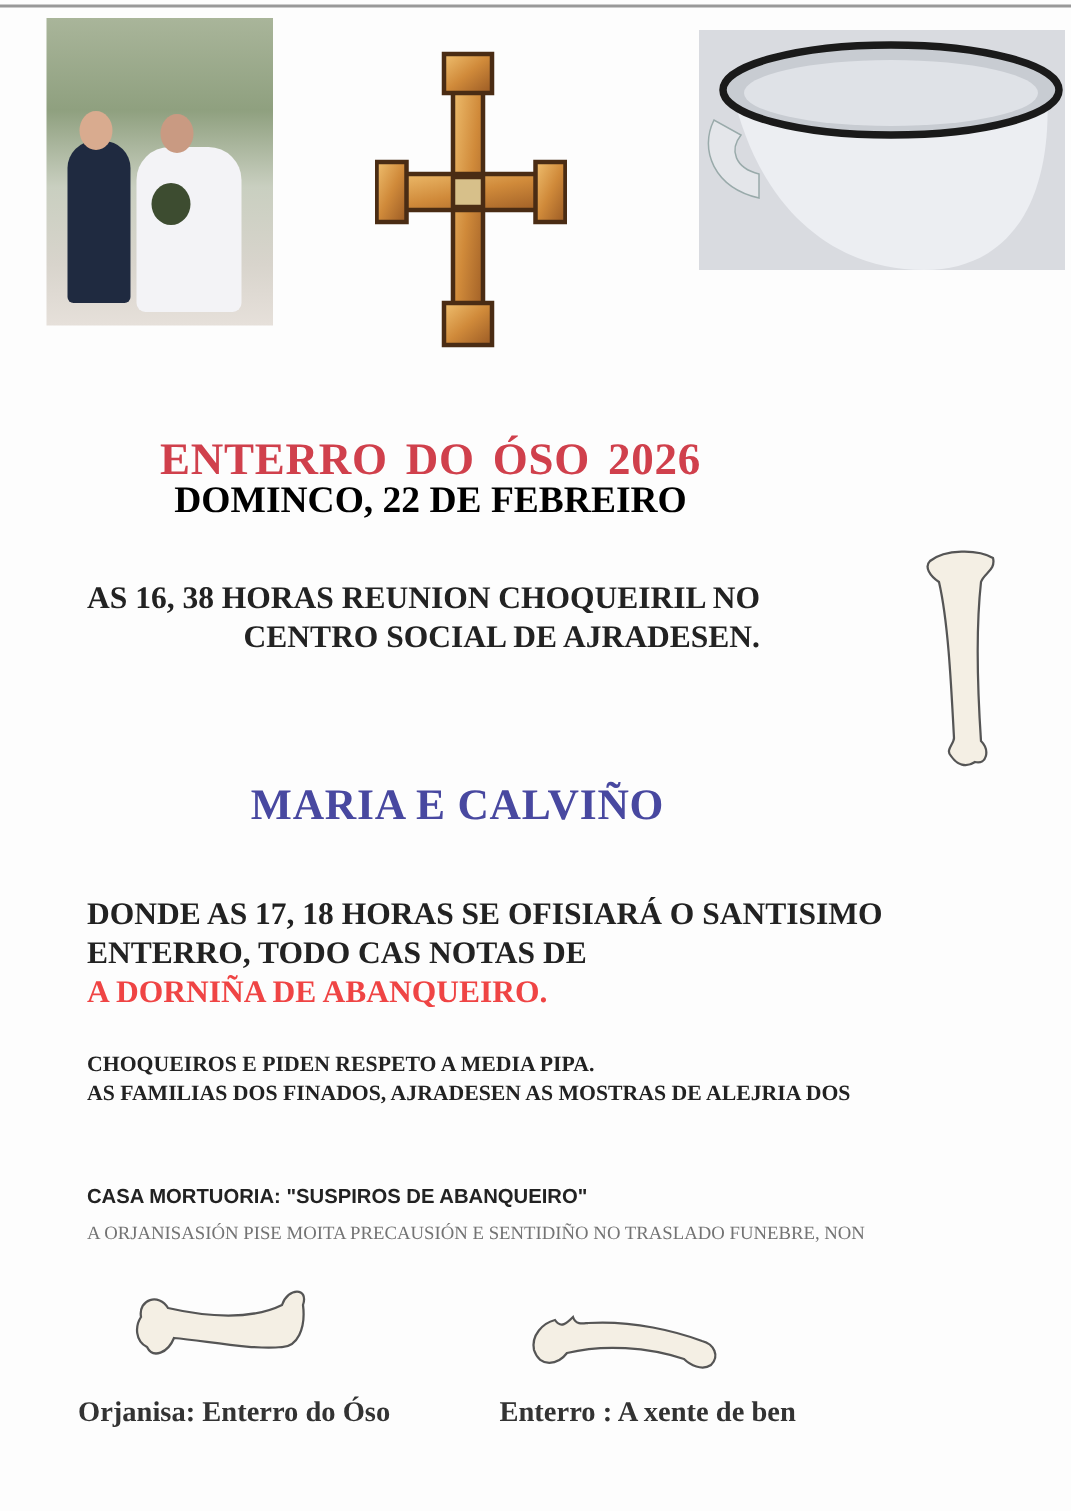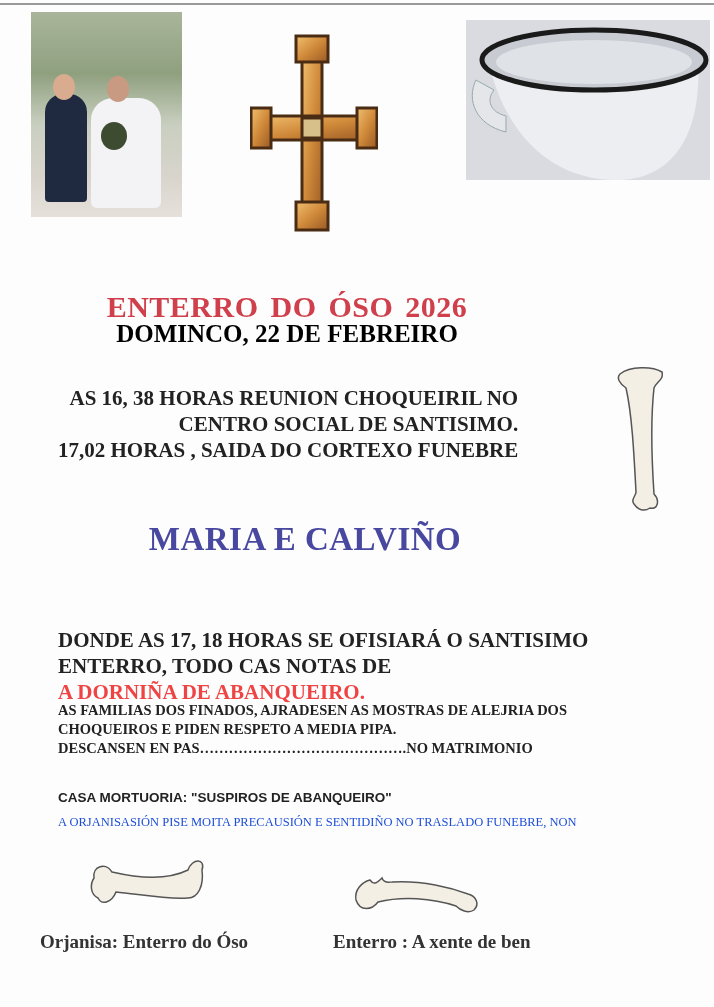--- a/index.html
+++ b/index.html
@@ -24,28 +24,28 @@
 
   
   .pot { left:466px; top:20px; width:244px; height:160px; }
 
   .title { left:0; width:574px; text-align:center; font-weight:bold; }
   .t1 { top:290px; font-size:30px; color:#d0404c; letter-spacing:0.5px; word-spacing:4px; }
   .t2 { top:320px; font-size:25px; color:#000000; }
 
   .block { left:58px; font-weight:bold; color:#222; }
   .p1 { top:385px; font-size:21px; line-height:26px;text-align:right; }
-  .names { left:0; width:610px; text-align:center; top:521px; font-size:33px; font-weight:bold; color:#4848a0; letter-spacing:0.5px; }
-  .p2 { top:596px; font-size:21px; line-height:26px;margin-top:31px; }
+  .names { left:0; width:610px; text-align:center; top:521px; font-size:29px; font-weight:bold; color:#4848a0; letter-spacing:0.5px; }
+  .p2 { top:596px; font-size:21px; line-height:26px; }
   .red { color:#ef4444; }
   .p3 { top:701px; font-size:14.5px; line-height:19px; }
   .casa { left:58px; top:790px; font-family:"Liberation Sans","DejaVu Sans",sans-serif; font-weight:bold; font-size:13.5px; color:#222; }
-  .p4 { left:58px; top:814px; font-size:12.5px; line-height:16px; color:#1d4ed8; }
+  .p4 { left:58px; top:814px; font-size:12.5px; line-height:16px; color:#737373; }
   .footer { top:931px; font-size:19px; font-weight:bold; color:#333; }
-  .f1 { left:40px; }
+  .f1 { left:52px; }
   .f2 { left:333px; }
 
   .bone { position:absolute; }
 </style>
 </head>
 <body>
 
 <div class="topline"></div>
 
 <div class="abs photo">
@@ -91,36 +91,34 @@
 </svg>
 <svg class="bone" style="left:352px;top:870px" width="130" height="45" viewBox="0 0 130 45">
   <path d="M4 30 C 2 20, 10 12, 18 10 C 22 16, 26 12, 30 8 C 32 14, 38 12, 40 12 C 70 10, 100 18, 116 24 C 124 26, 128 34, 122 40 C 116 44, 108 40, 104 36 C 80 28, 50 26, 26 32 C 20 40, 8 42, 4 30 Z" fill="#f4efe4" stroke="#555" stroke-width="1.5"></path>
 </svg>
 
 <div class="abs title t1">ENTERRO  DO  ÓSO  2026</div>
 <div class="abs title t2">DOMINCO, 22 DE FEBREIRO</div>
 
 <div class="abs block p1">
   <div>AS 16, 38 HORAS REUNION CHOQUEIRIL NO</div>
-  <div>CENTRO SOCIAL DE SANTISIMO.</div>
-  <div>17,02 HORAS , SAIDA DO CORTEXO FUNEBRE</div>
+  <div>CENTRO SOCIAL DE AJRADESEN.</div>
 </div>
 
 <div class="abs names">MARIA  E CALVIÑO</div>
 
 <div class="abs block p2">
   <div>DONDE AS 17, 18 HORAS SE OFISIARÁ O SANTISIMO</div>
   <div>ENTERRO, TODO CAS NOTAS DE</div>
   <div class="red">A DORNIÑA DE ABANQUEIRO.</div>
 </div>
 
 <div class="abs block p3">
+  <div>CHOQUEIROS E PIDEN RESPETO A MEDIA PIPA.</div>
   <div>AS FAMILIAS DOS FINADOS, AJRADESEN AS MOSTRAS DE ALEJRIA DOS</div>
-  <div>CHOQUEIROS E PIDEN RESPETO A MEDIA PIPA.</div>
-  <div>DESCANSEN EN PAS…………………………………….NO MATRIMONIO</div>
 </div>
 
 <div class="abs casa">CASA MORTUORIA:   "SUSPIROS DE ABANQUEIRO"</div>
 
 <div class="abs p4">
   <div>A ORJANISASIÓN PISE MOITA PRECAUSIÓN E SENTIDIÑO NO TRASLADO FUNEBRE, NON</div>
 </div>
 
 <div class="abs footer f1">Orjanisa: Enterro do Óso</div>
 <div class="abs footer f2">Enterro : A xente de ben</div>

